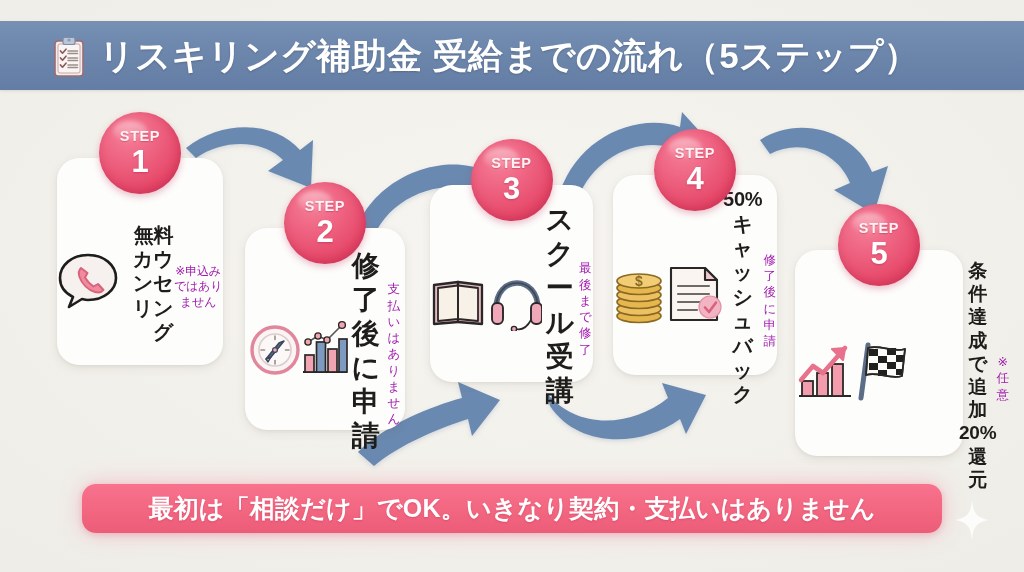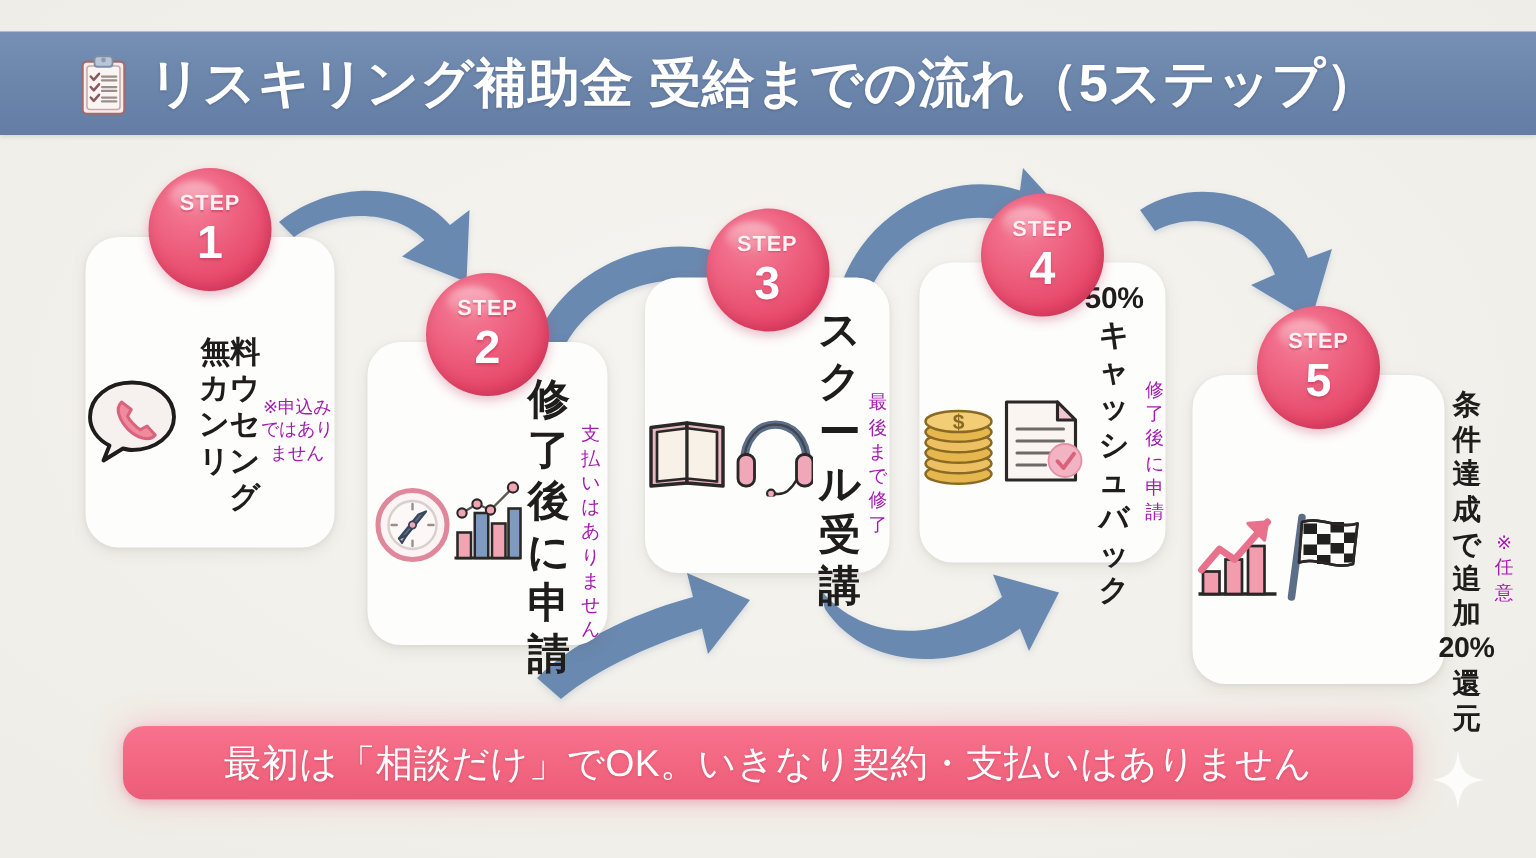--- a/index.html
+++ b/index.html
@@ -181,21 +181,21 @@
     background: linear-gradient(180deg, #f8728e 0%, #f26680 55%, #ec5c78 100%);
     display: flex;
     align-items: center;
     justify-content: center;
     box-shadow: 0 0 22px rgba(244,110,140,0.35), 0 2px 6px rgba(200,60,95,0.22);
   }
 
   .bottom-banner-text {
     color: #ffffff;
     font-size: 25px;
-    font-weight: normal;
+    font-weight: bold;
     letter-spacing: 0.2px;
     white-space: nowrap;
     text-shadow: 0 1px 2px rgba(170,40,70,0.30);
   }
 
   
   .sparkle {
     position: absolute;
     left: 955px;
     top: 500px;

